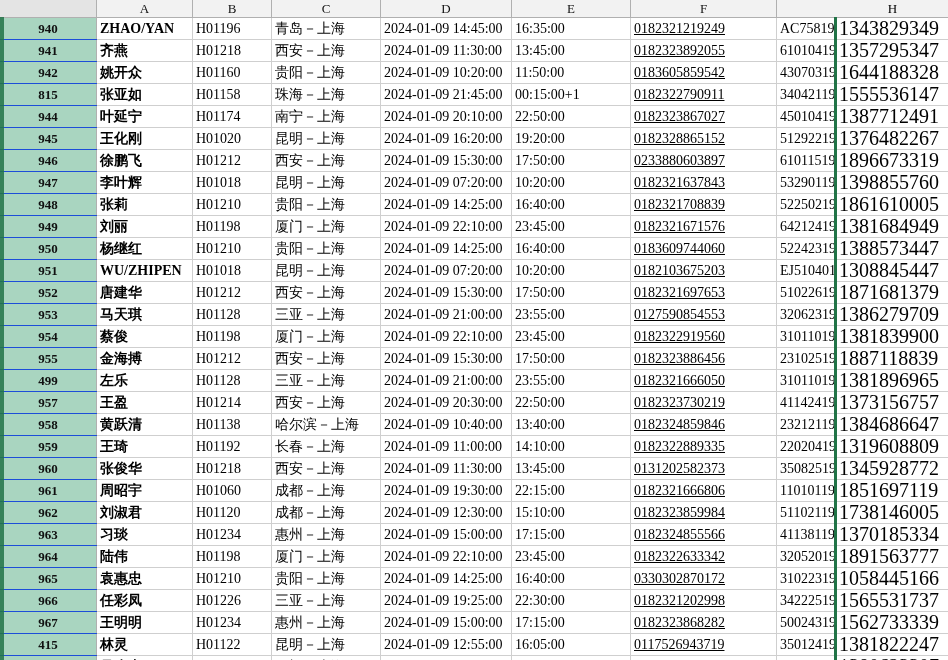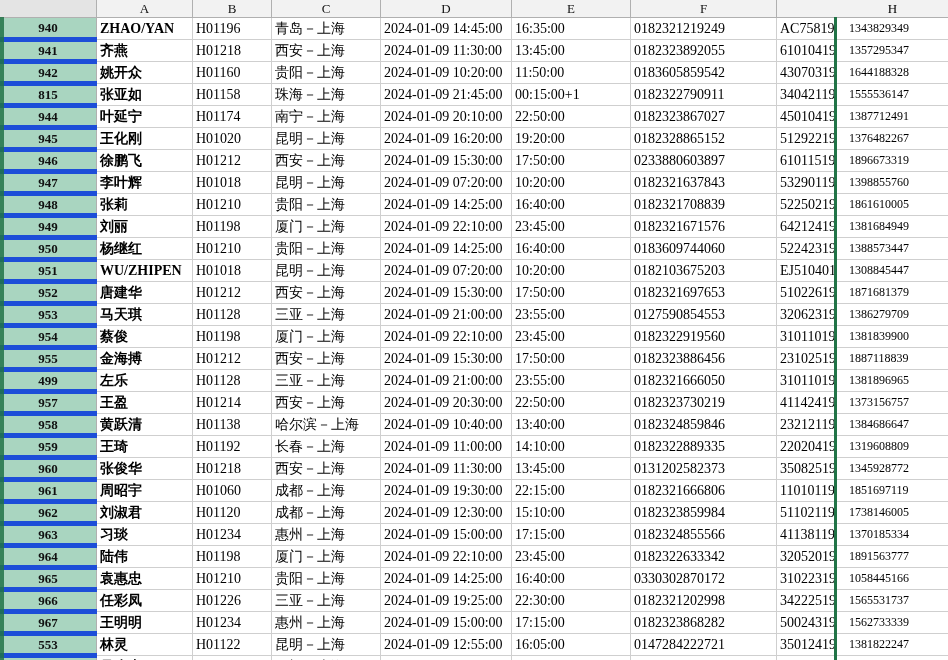--- a/index.html
+++ b/index.html
@@ -44,21 +44,21 @@
     color: #111111;
   }
   tr.colheader td.corner {
     background: #e4e4e4;
     border-right: 1px solid #b0b0b0;
   }
   
   td.rowhead {
     background: #f2f2f2;
     border-right: 1px solid #b0b0b0;
-    border-bottom: 5px solid #1d4ed8;
+    border-bottom: 1px solid #1d4ed8;
     text-align: center;
     font-size: 13px;
     color: #111111;
     width: 30px;
   }
   td.rowhead.sel {
     background: #a9d5c0;
     font-weight: bold;
   }
   tr.datarow td.cell {
@@ -67,21 +67,21 @@
     border-right: 1px solid #cfcfcf;
     border-bottom: 1px solid #cfcfcf;
     padding-left: 3px;
     font-size: 14px;
   }
   td.c-a { width: 95px; font-weight: bold; }
   td.c-b { width: 78px; }
   td.c-c { width: 108px; }
   td.c-d { width: 130px; }
   td.c-e { width: 118px; }
-  td.c-f { width: 145px; }
+  td.c-f { width: 145px; text-decoration: underline; }
   td.c-g { width: 170px; }
   .colh-a { width: 95px; }
   .colh-b { width: 78px; }
   .colh-c { width: 108px; }
   .colh-d { width: 130px; }
   .colh-e { width: 118px; }
   .colh-f { width: 145px; }
   .colh-g { width: 170px; }
 
   
@@ -128,23 +128,23 @@
     left: 837px;
     top: 0;
     width: 111px;
     height: 660px;
     overflow: hidden;
     background: #ffffff;
   }
   .hcol-clip .hrow {
     height: 21px;
     line-height: 21px;
-    font-size: 12px;
+    font-size: 20px;
     border-bottom: 1px solid #cfcfcf;
-    padding-left: 12px;
+    padding-left: 2px;
     white-space: nowrap;
     overflow: hidden;
   }
   .hcol-clip .hhead {
     height: 17px;
     line-height: 17px;
     background: #f2f2f2;
     border-bottom: 1px solid #b0b0b0;
     text-align: center;
     font-size: 13px;
@@ -448,27 +448,27 @@
           <td class="rowhead sel">967</td>
           <td class="cell c-a">王明明</td>
           <td class="cell c-b">H01234</td>
           <td class="cell c-c">惠州－上海</td>
           <td class="cell c-d">2024-01-09 15:00:00</td>
           <td class="cell c-e">17:15:00</td>
           <td class="cell c-f">0182323868282</td>
           <td class="cell c-g">500243199707302759</td>
         </tr>
         <tr class="datarow">
-          <td class="rowhead sel">553</td>
+          <td class="rowhead sel">415</td>
           <td class="cell c-a">林灵</td>
           <td class="cell c-b">H01122</td>
           <td class="cell c-c">昆明－上海</td>
           <td class="cell c-d">2024-01-09 12:55:00</td>
           <td class="cell c-e">16:05:00</td>
-          <td class="cell c-f">0147284222721</td>
+          <td class="cell c-f">0117526943719</td>
           <td class="cell c-g">350124199038254021</td>
         </tr>
         <tr class="datarow">
           <td class="rowhead sel">969</td>
           <td class="cell c-a">吴晓忠</td>
           <td class="cell c-b">H01198</td>
           <td class="cell c-c">厦门－上海</td>
           <td class="cell c-d">2024-01-09 22:10:00</td>
           <td class="cell c-e">23:45:00</td>
           <td class="cell c-f">0182321099366</td>

